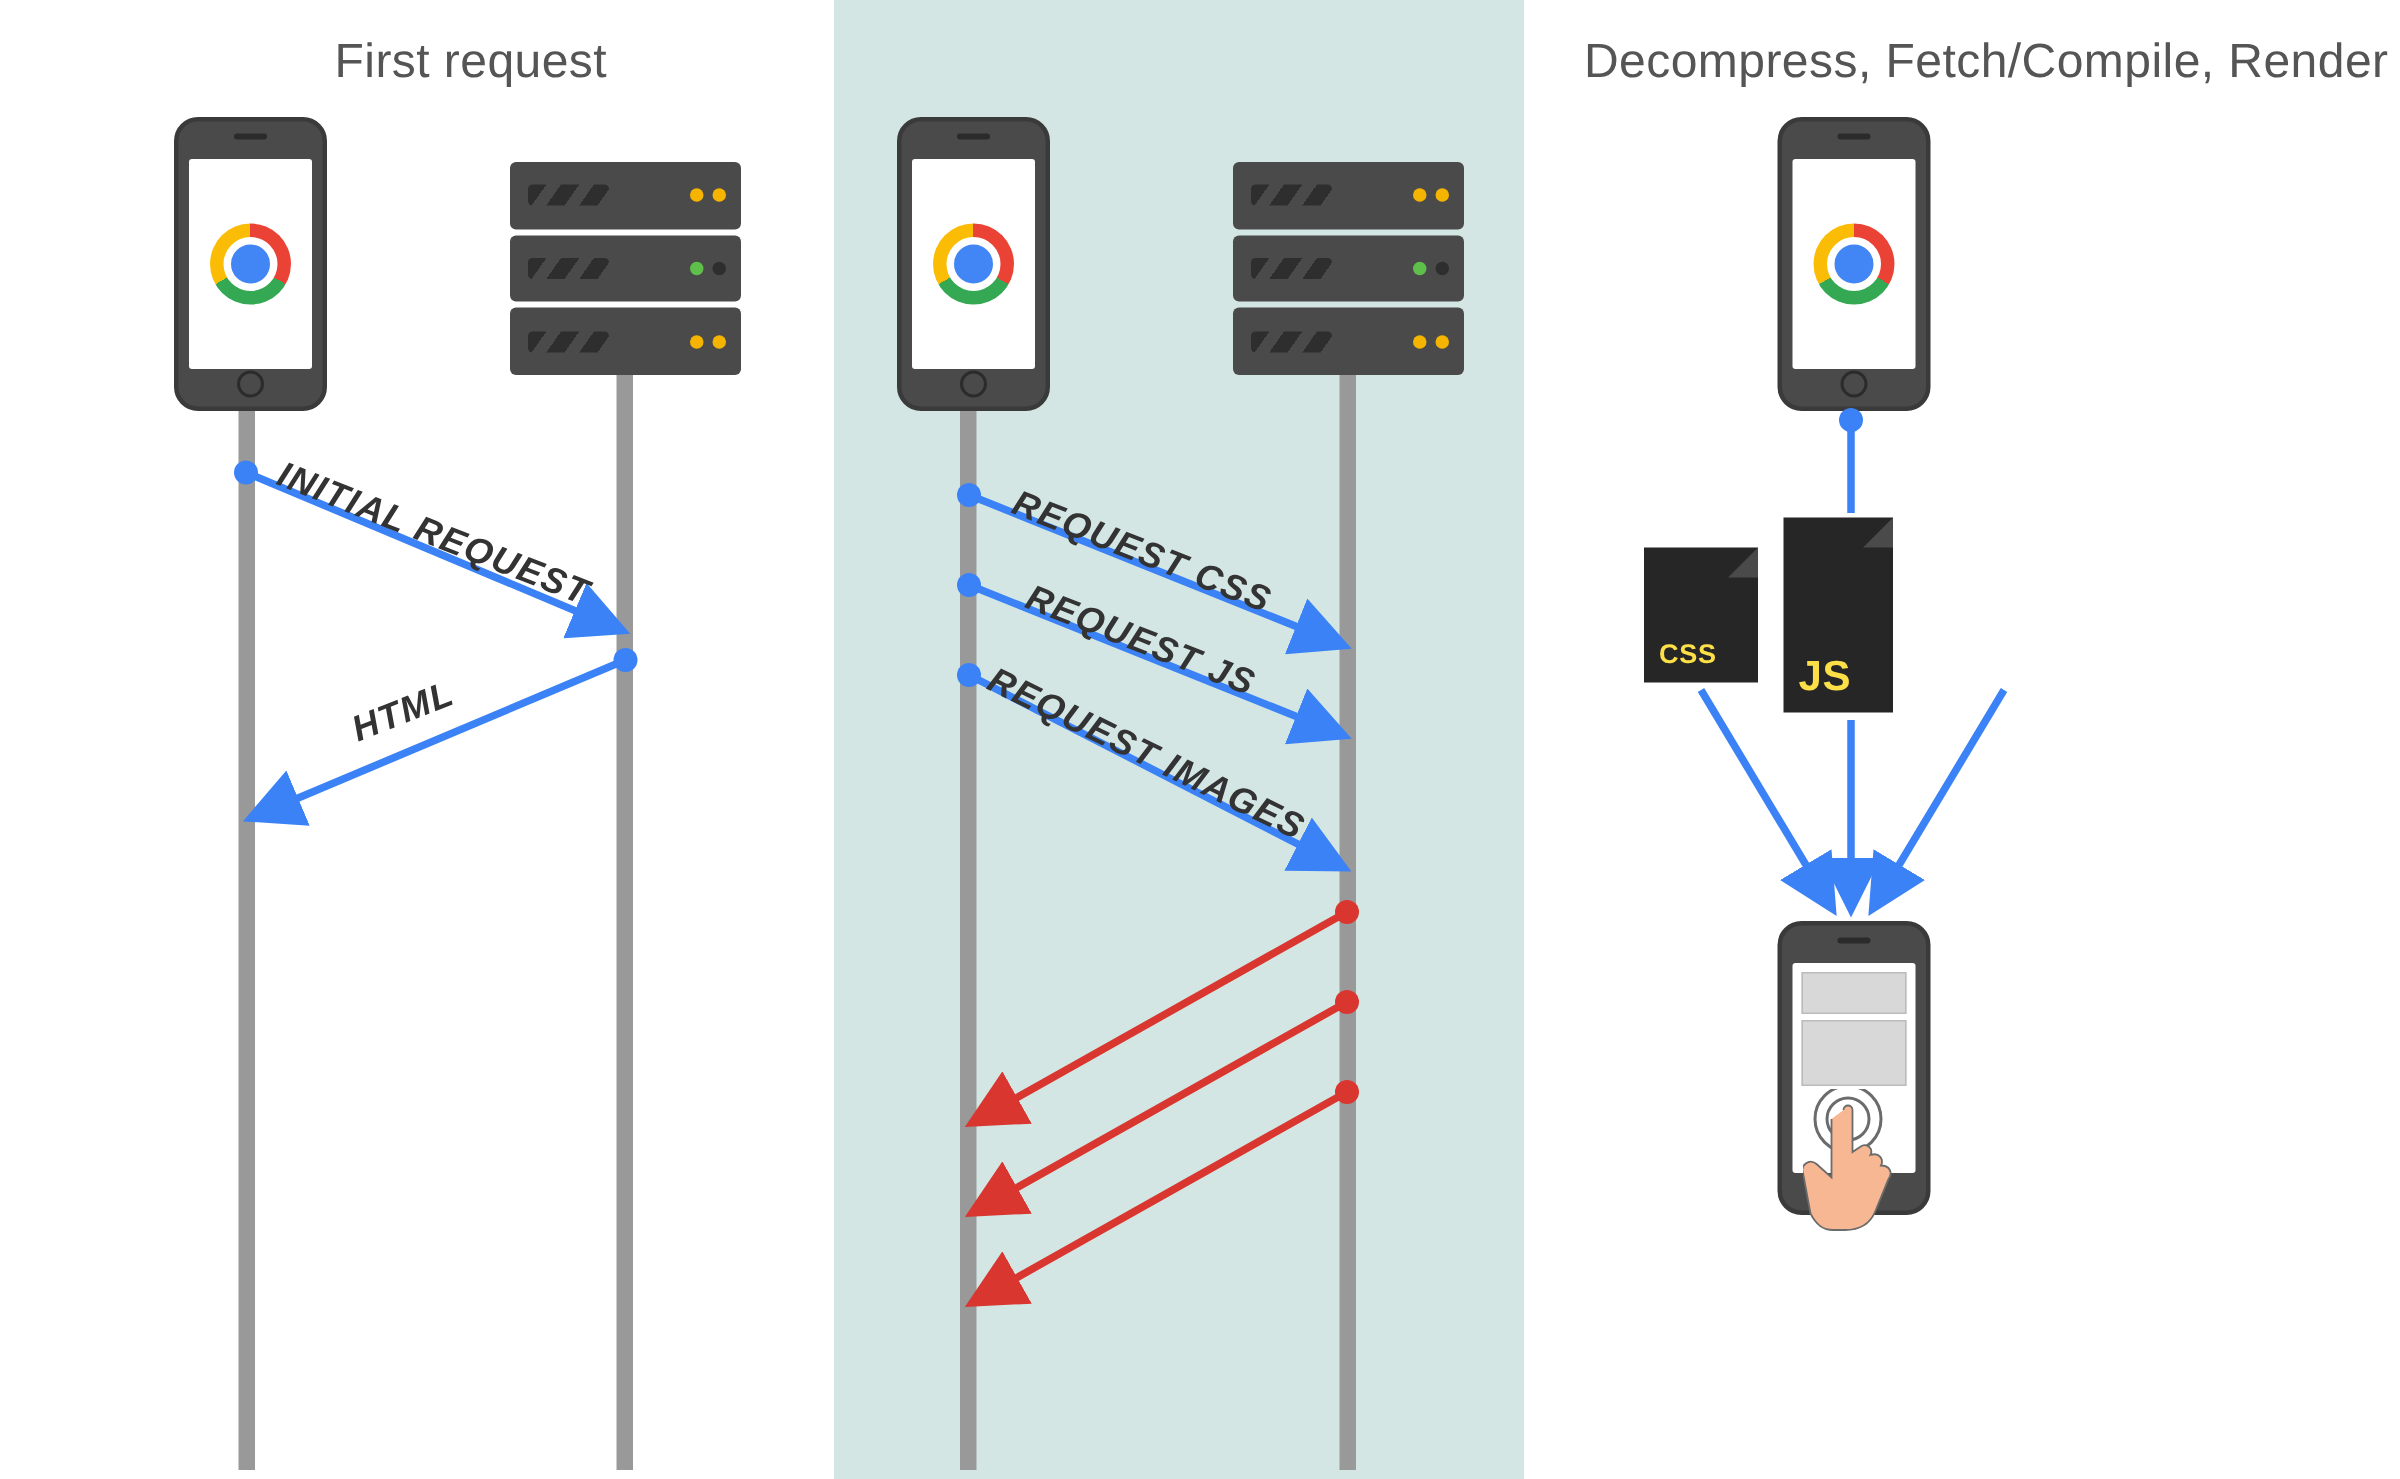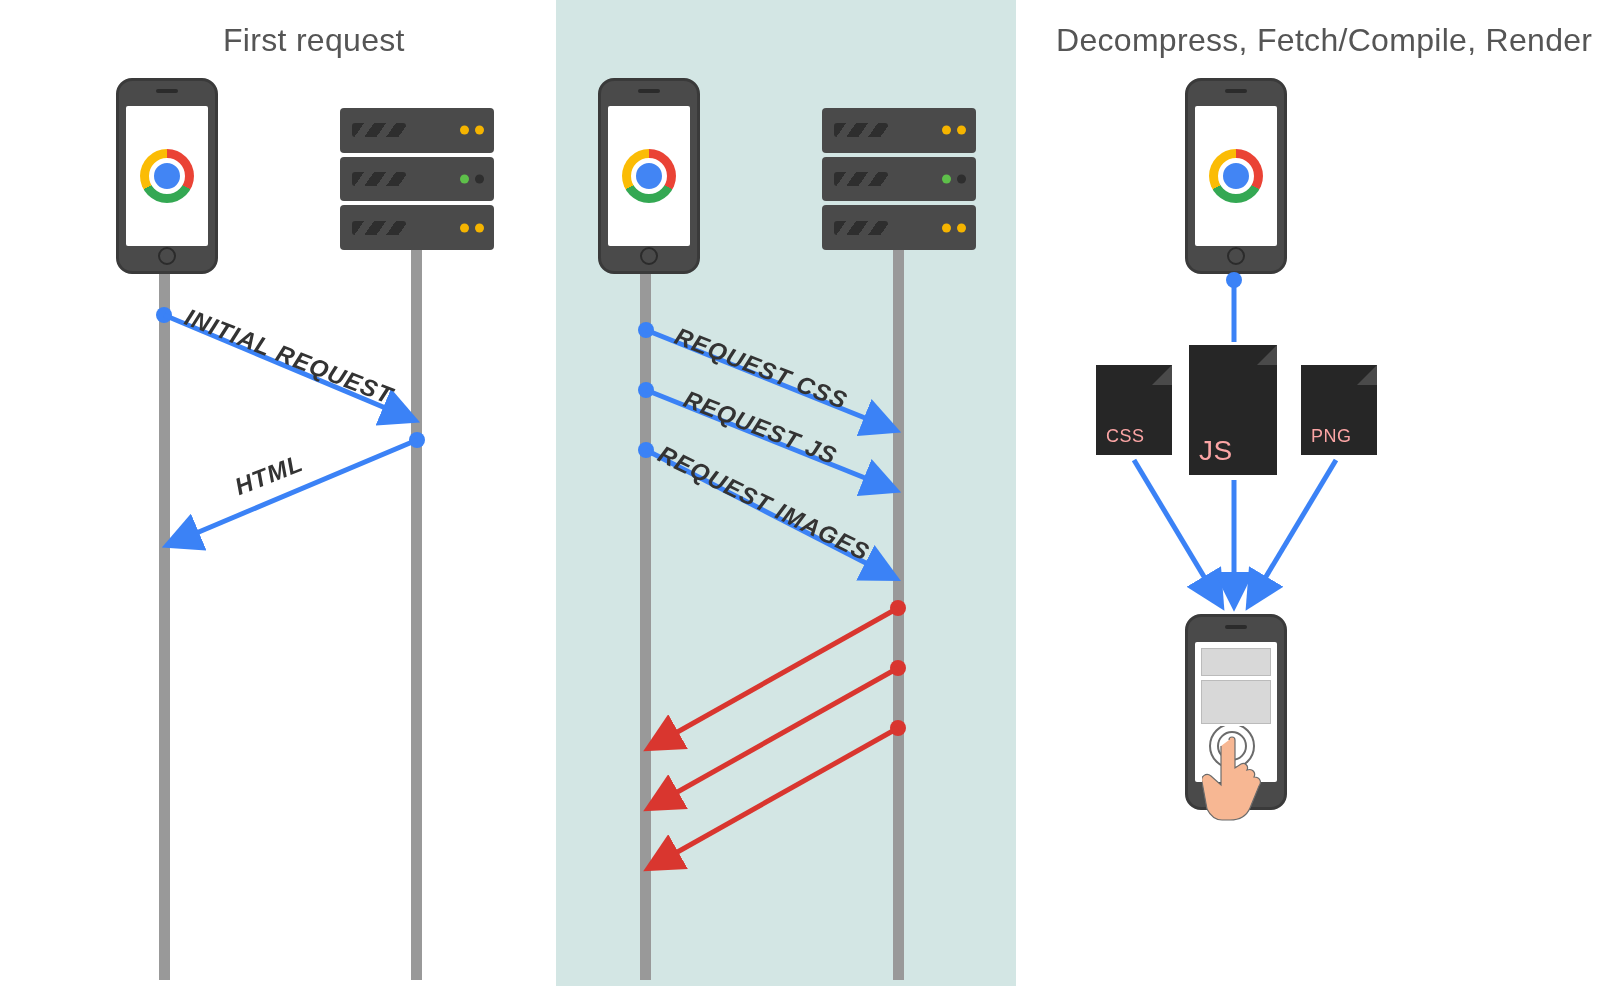--- a/index.html
+++ b/index.html
@@ -25,23 +25,23 @@
   .chrome{width:54px;height:54px;border-radius:50%;position:relative;background:conic-gradient(#ea4335 0 120deg,#34a853 120deg 240deg,#fbbc05 240deg 360deg);}
   .chrome::before{content:"";position:absolute;top:50%;left:50%;transform:translate(-50%,-50%);width:26px;height:26px;border-radius:50%;background:#4285f4;border:5px solid #fff;}
   
   .server{position:absolute;width:154px;height:142px;display:flex;flex-direction:column;gap:4px;}
   .rack{flex:1;background:#4a4a4a;border-radius:4px;position:relative;}
   .rack::before{content:"";position:absolute;left:12px;top:50%;transform:translateY(-50%);width:54px;height:14px;background:repeating-linear-gradient(125deg,#2e2e2e 0 10px,#4a4a4a 10px 18px);border-radius:3px;}
   .rack .leds{position:absolute;right:10px;top:50%;transform:translateY(-50%);display:flex;gap:6px;}
   .led{width:9px;height:9px;border-radius:50%;}
   .amber{background:#f5b400;} .green{background:#5ec04a;} .grey{background:#2e2e2e;}
   
-  .file{position:absolute;width:76px;height:90px;background:#262626;color:#fca5a5;font-size:18px;font-weight:400;letter-spacing:.5px;display:flex;align-items:flex-end;justify-content:flex-start;padding:8px 10px;box-sizing:border-box;}
+  .file{position:absolute;width:76px;height:90px;background:#262626;color:#fde047;font-size:18px;font-weight:700;letter-spacing:.5px;display:flex;align-items:flex-end;justify-content:flex-start;padding:8px 10px;box-sizing:border-box;}
   .file::after{content:"";position:absolute;top:0;right:0;border-style:solid;border-width:0 0 20px 20px;border-color:transparent transparent #4a4a4a transparent;}
-  .file.big{width:88px;height:130px;font-size:28px;}
+  .file.big{width:73px;height:130px;font-size:28px;}
   
   .wire{width:82px;height:140px;background:#fff;border-radius:2px;padding:6px;box-sizing:border-box;display:flex;flex-direction:column;gap:4px;}
   .wire .blk{background:#d8d8d8;border:1px solid #bbb;}
   .wire .b1{height:26px;}
   .wire .b2{height:42px;}
   
   .hand{position:absolute;width:96px;height:100px;}
 </style>
 </head>
 <body>
@@ -109,21 +109,20 @@
     <div class="rack">
         <div class="leds">
           <span class="led amber"></span>
           <span class="led amber"></span>
         </div>
       </div>
   </div>
 
   <div class="file" style="left:1060px;top:365px">CSS</div>
   <div class="file big" style="left:1153px;top:345px">JS</div>
-  <div class="file" style="left:1265px;top:365px">PNG</div>
 
   <div class="phone" style="left:1149px;top:614px">
     <div class="wire">
       <div class="blk b1"></div>
       <div class="blk b2"></div>
     </div>
   </div>
 
   <svg class="hand" style="left:1166px;top:726px" viewBox="0 0 96 100">
     <circle cx="30" cy="20" r="14" fill="none" stroke="#6b6b6b" stroke-width="2"></circle>

